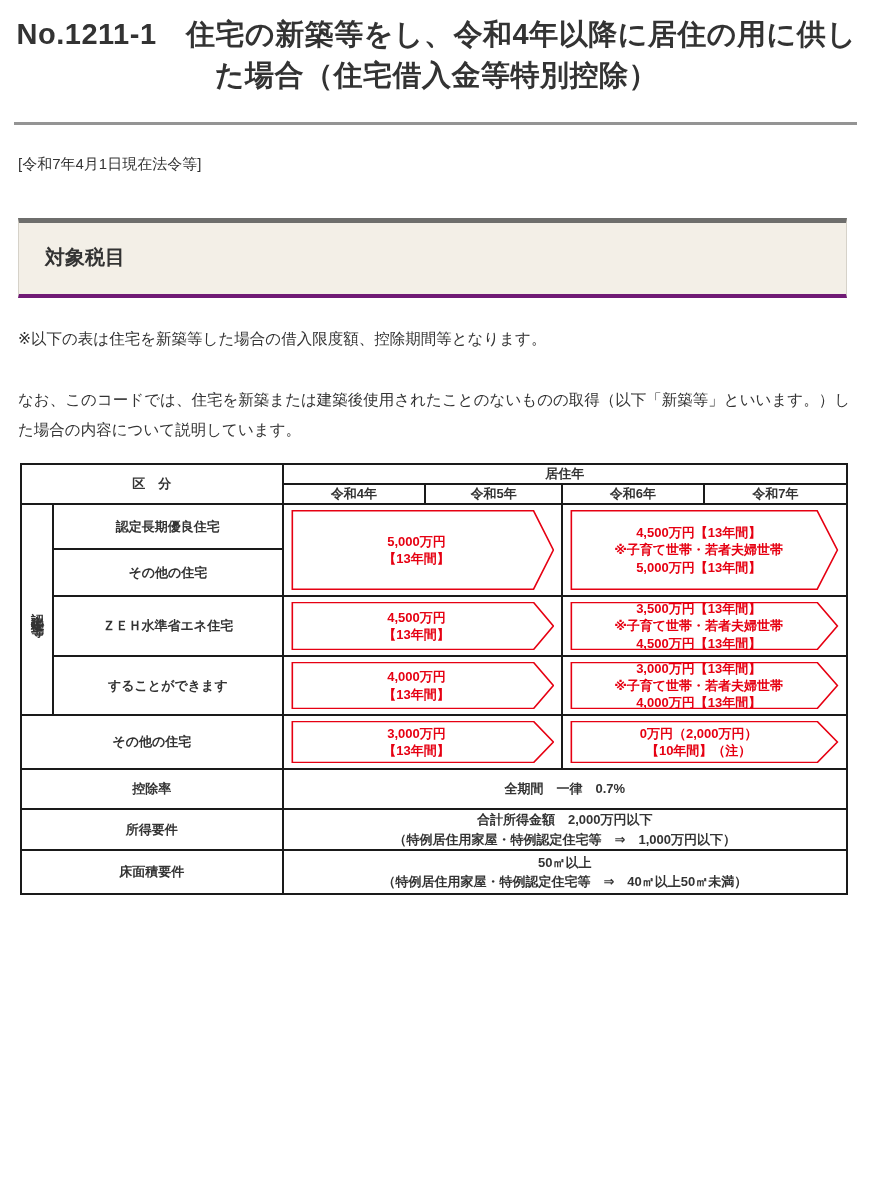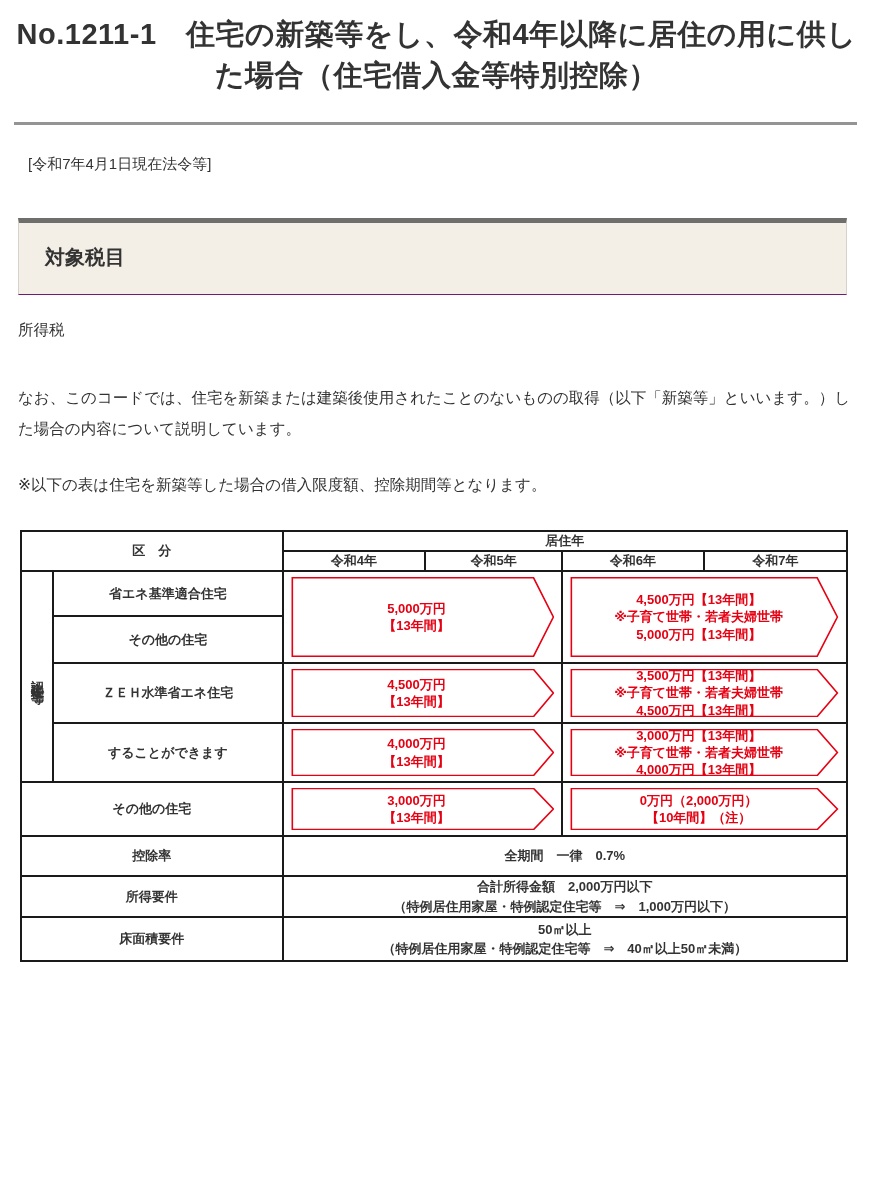--- a/index.html
+++ b/index.html
@@ -28,29 +28,29 @@
     letter-spacing:0.5px;
     text-align:center;
   }
   .title-rule{
     height:3px;
     background:var(--rule-gray);
     margin:0 2px 30px 0;
   }
   .law-note{
     font-size:15px;
-    margin:0 0 44px 14px;
+    margin:0 0 44px 4px;
   }
 
   .section-box{
     background:var(--box-beige);
     border-top:5px solid var(--box-topbar);
     border-left:1px solid #d6d2c9;
     border-right:1px solid #d6d2c9;
-    border-bottom:1px solid #701a75;
+    border-bottom:4px solid #701a75;
     margin:0 12px 0 4px;
     padding:21px 26px 23px 26px;
     box-sizing:border-box;
   }
   .section-heading{
     font-size:20px;
     font-weight:bold;
     margin:0;
   }
   .plain-text{
@@ -146,25 +146,24 @@
   <h1 class="page-title">No.1211-1　住宅の新築等をし、令和4年以降に居住の用に供した場合（住宅借入金等特別控除）</h1>
 
   <div class="title-rule"></div>
 
   <p class="law-note">[令和7年4月1日現在法令等]</p>
 
   <div class="section-box">
     <h2 class="section-heading">対象税目</h2>
   </div>
 
-  <p class="plain-text">所得税</p>
-
-
+
+
+  <p class="para note">※以下の表は住宅を新築等した場合の借入限度額、控除期間等となります。</p>
   <p class="para">なお、このコードでは、住宅を新築または建築後使用されたことのないものの取得（以下「新築等」といいます。）した場合の内容について説明しています。</p>
-  <p class="para note">※以下の表は住宅を新築等した場合の借入限度額、控除期間等となります。</p>
 
   <table class="loan-table">
     <colgroup>
       <col style="width:32px">
       <col style="width:229px">
       <col style="width:142px">
       <col style="width:137px">
       <col style="width:141px">
       <col style="width:143px">
     </colgroup>
@@ -179,21 +178,21 @@
       <td class="br-thin">令和4年</td>
       <td class="bl-thin">令和5年</td>
       <td class="br-thin">令和6年</td>
       <td class="bl-thin">令和7年</td>
     </tr>
 
     <tr class="r-long">
       <td rowspan="4">
         <div class="vertical-label">認定住宅等</div>
       </td>
-      <td class="bb-thin">省エネ基準適合住宅</td>
+      <td class="bb-thin">認定長期優良住宅</td>
       <td class="arrow-cell" colspan="2" rowspan="2">
         <div class="arrow arrow-tall">
           <svg class="arrow-svg" viewBox="0 0 200 100" preserveAspectRatio="none">
             <polygon points="1,1 184,1 199,50 184,99 1,99" fill="#ffffff" stroke="currentColor" stroke-width="1.6" vector-effect="non-scaling-stroke"></polygon>
           </svg>
           <div class="arrow-text">
             <div>5,000万円</div>
             <div>【13年間】</div>
           </div>
         </div>

